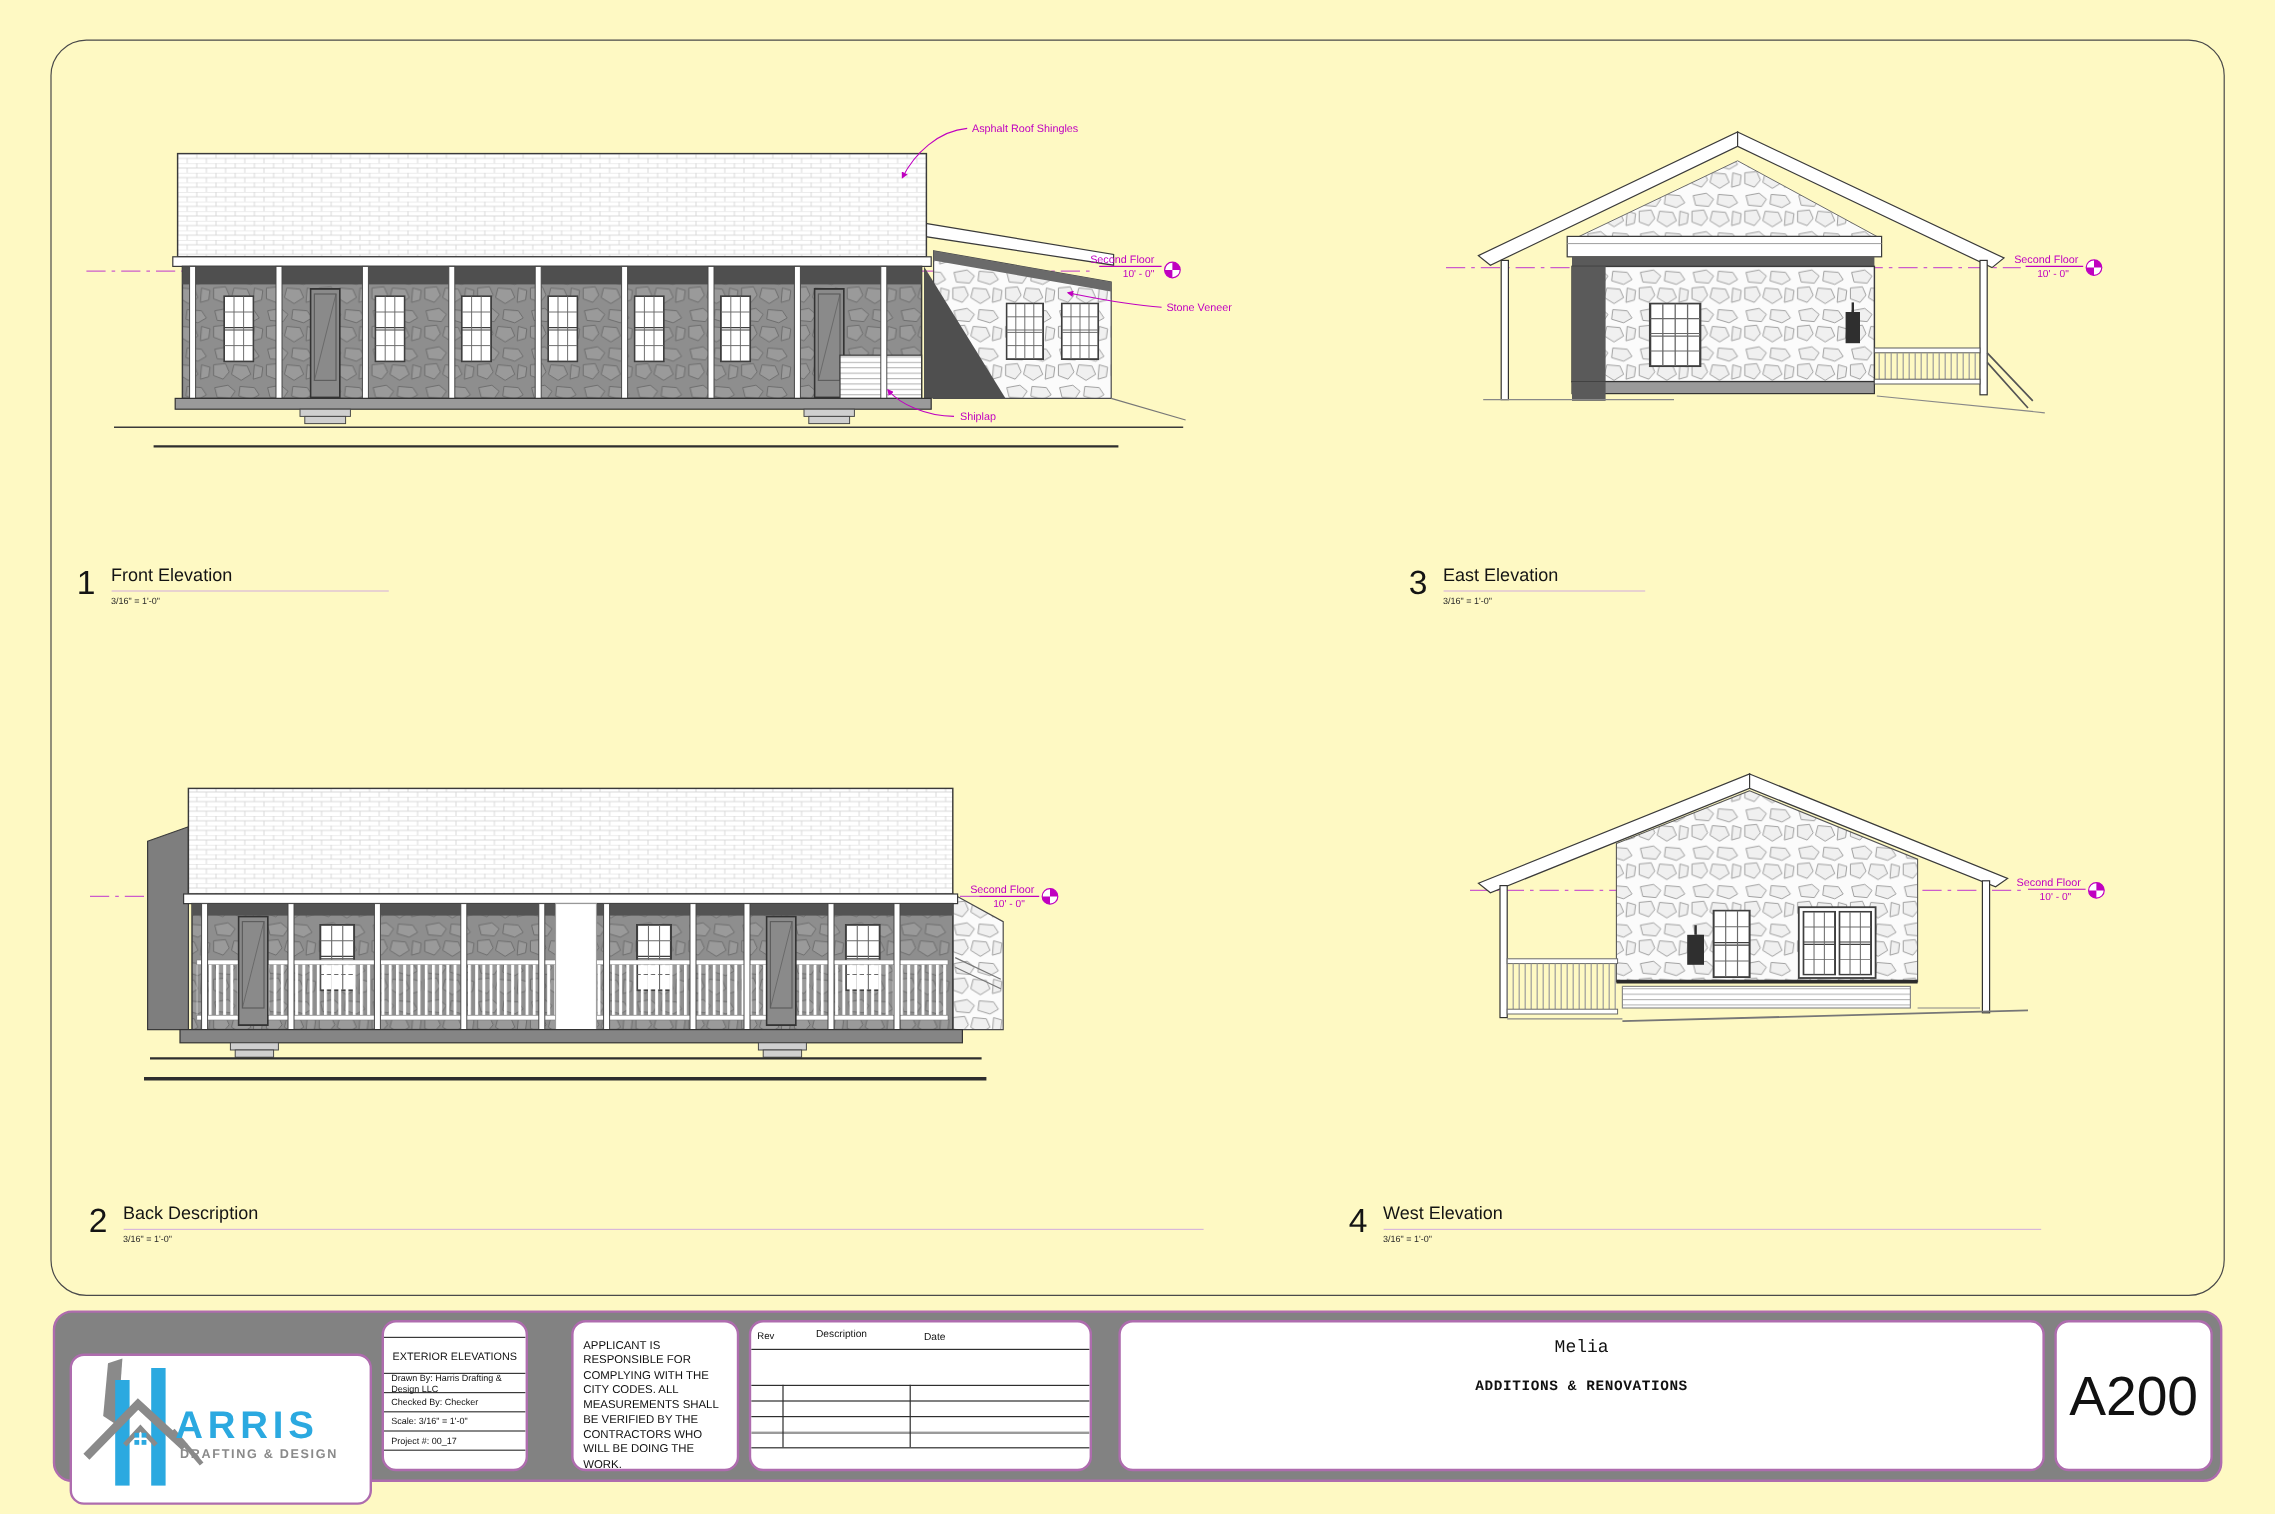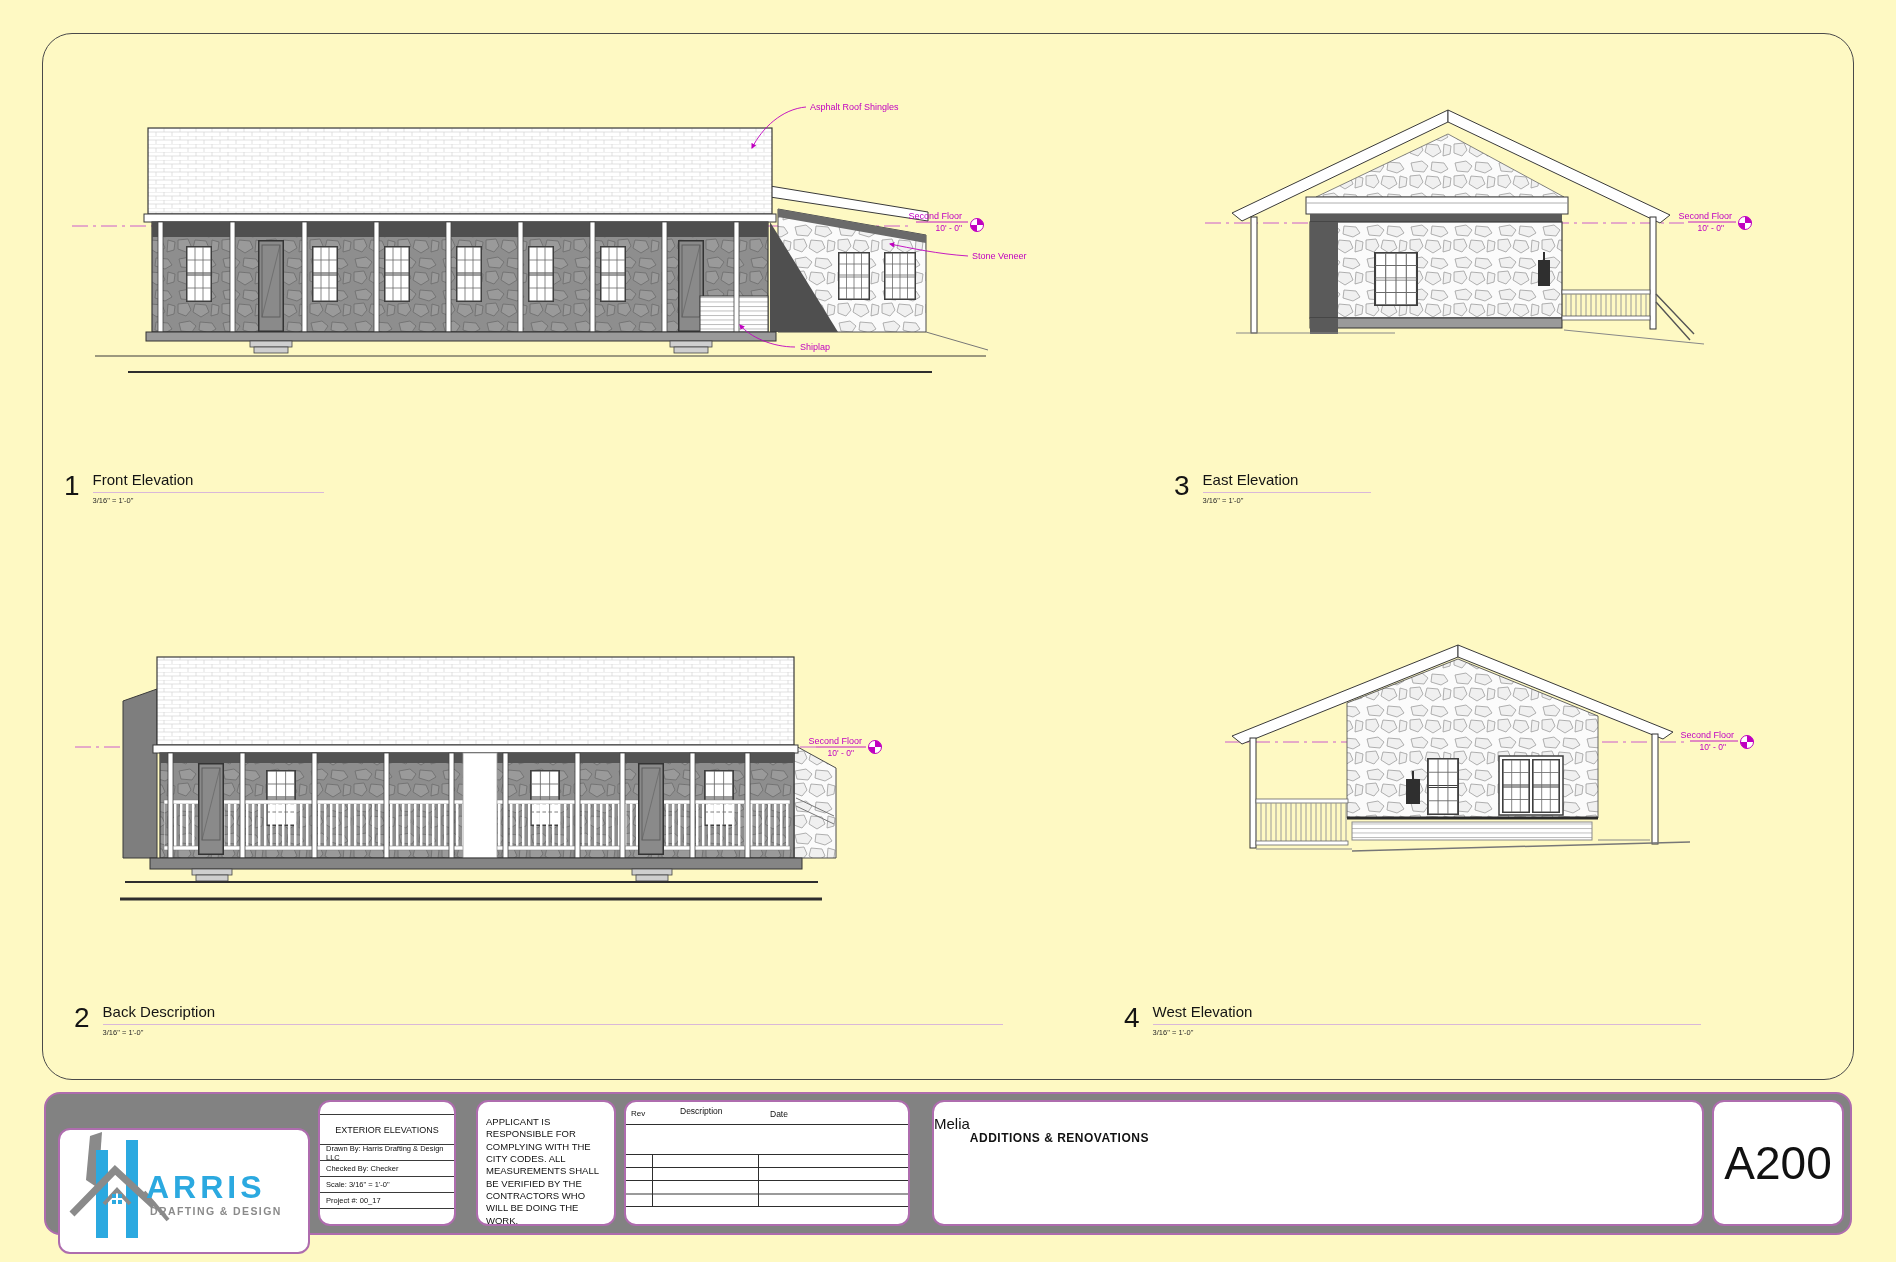--- a/index.html
+++ b/index.html
@@ -20,24 +20,24 @@
   .vt-num { font-size:28px; color:#141414; line-height:1; }
   .vt-name { font-size:15px; color:#141414; line-height:1.1; }
   .vt-rule { height:1px; background:#D9B8D9; margin-top:3px; }
   .vt-scale { font-size:7.5px; color:#2a2a2a; margin-top:3px; }
 
   .tb-band { position:absolute; left:44px; top:1092px; width:1808px; height:143px;
              background:#828282; border:2px solid #AE6CAE; border-radius:16px; }
   .tb-cell { position:absolute; top:1100px; height:126px; background:#ffffff;
              border:2px solid #AE6CAE; border-radius:12px; overflow:hidden; }
   .cell-logo  { left:58px;  width:252px;margin-top:28px; }
-  .cell-info  { left:318px; width:138px; }
+  .cell-info  { left:318px; width:122px; }
   .cell-disc  { left:476px; width:140px; padding:14px 8px 0 8px; }
   .cell-rev   { left:624px; width:286px; }
-  .cell-proj  { left:932px; width:772px; display:flex; flex-direction:row; padding-top:13px; }
+  .cell-proj  { left:932px; width:772px; display:flex; flex-direction:column; align-items:center; padding-top:13px;font-family:Liberation Mono, monospace; }
   .cell-sheet { left:1712px; width:132px; display:flex; align-items:center; justify-content:center; }
 
   .info-spacer { height:13px; border-bottom:1px solid #3a3a3a; }
   .info-title { height:30px; display:flex; align-items:center; justify-content:center;
                 font-size:9px; color:#111; border-bottom:1px solid #3a3a3a; }
   .info-row { height:16px; display:flex; align-items:center; padding-left:6px;
               font-size:7.5px; color:#111; border-bottom:1px solid #3a3a3a; }
   .disc-text { font-size:9.5px; line-height:1.3; color:#111; }
 
   .rev-wrap { position:relative; width:100%; height:100%; }

